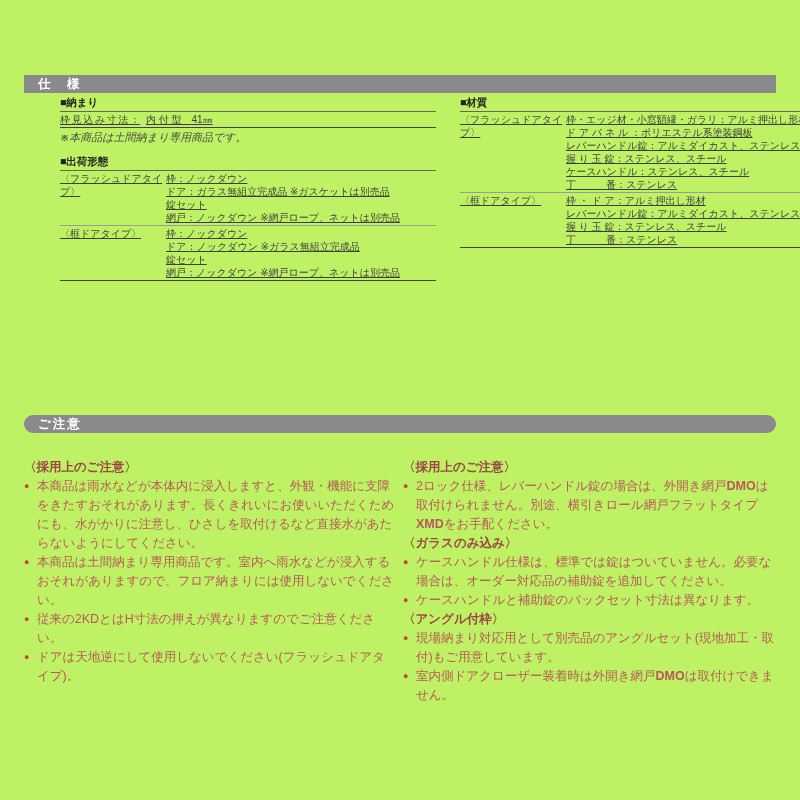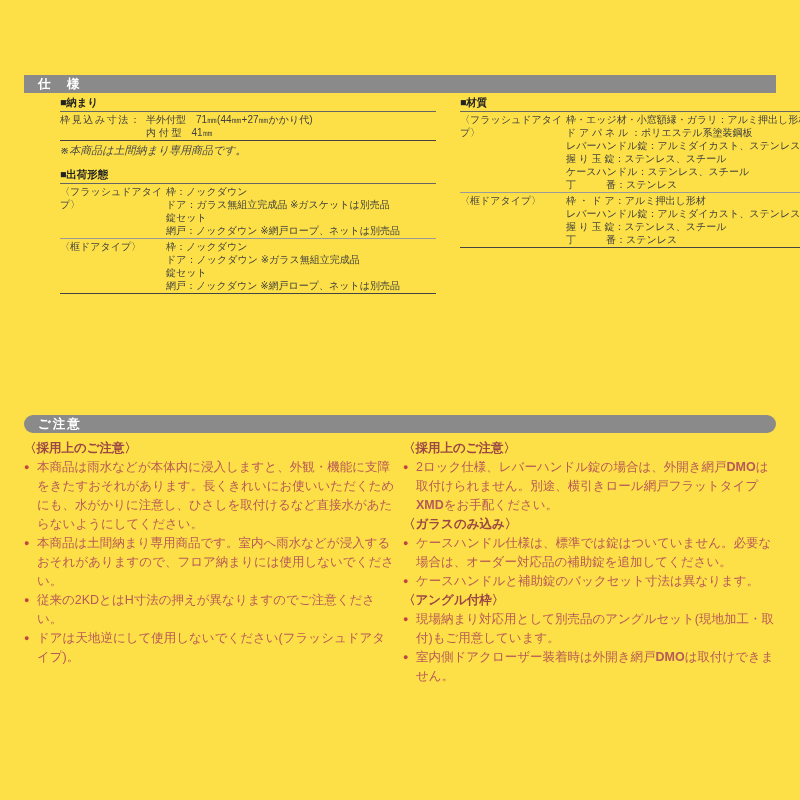--- a/index.html
+++ b/index.html
@@ -1,46 +1,46 @@
 <!DOCTYPE html>
 <html><head>
 <meta charset="utf-8">
 <style>
   html,body{margin:0;padding:0;background:#ffffff;}
   .page{
-    position:relative;width:800px;height:800px;background:#fde047;
+    position:relative;width:800px;height:800px;background:#bef264;
     font-family:"Liberation Sans","DejaVu Sans",sans-serif;
     color:#3f3f3f;overflow:hidden;
   }
   
   .bar{
     position:absolute;left:24px;width:752px;height:18px;background:#8a8a8a;
     color:#fff;font-weight:bold;font-size:12.5px;line-height:18px;
     padding-left:14px;box-sizing:border-box;letter-spacing:2px;
   }
   #bar-spec{top:75px;}
   #bar-note{top:415px;border-radius:9px;}
 
   
   .col{position:absolute;font-size:10px;line-height:13px;color:#3f3f3f;margin-left:36px;}
   #col-left{left:24px;top:96px;width:376px;}
   #col-right{left:424px;top:96px;width:352px;}
   .sec-heading{font-size:10.5px;font-weight:bold;color:#222;padding-bottom:2px;}
-  .spec-table{border-top:1px solid #666;border-bottom:1px solid #444;margin-bottom:2px;}
+  .spec-table{border-top:1px solid #666;border-bottom:1px solid #444;margin-bottom:2px;text-decoration:underline;}
   .spec-row{display:flex;border-bottom:1px solid #9a9a9a;padding:1px 0;}
   .spec-row:last-child{border-bottom:none;}
   .spec-label{flex:0 0 86px;}
   .wide .spec-label{flex:0 0 106px;}
   .lbl-j{text-align:justify;text-align-last:justify;padding-right:6px;box-sizing:border-box;}
   .spec-value{flex:1;}
   .vline{white-space:nowrap;}
   .footnote{font-size:11px;color:#4a4a4a;margin:3px 0 11px 0;font-style:italic;}
 
   
-  .notes-col{position:absolute;top:439px;font-size:12.5px;line-height:19px;color:#b85858;}
+  .notes-col{position:absolute;top:458px;font-size:12.5px;line-height:19px;color:#b85858;}
   #notes-left{left:24px;width:372px;}
   #notes-right{left:403px;width:376px;}
   .note-heading{color:#9c4646;font-weight:bold;}
   .bullet-item{display:flex;}
   .bullet{flex:0 0 13px;font-size:9px;line-height:19px;color:#c24343;}
   .btext{flex:1;}
   .btext b{font-weight:bold;}
 </style>
 </head>
 <body>
@@ -51,21 +51,20 @@
     <span>仕　様</span>
   </div>
 
   <div class="col" id="col-left">
 
     <div class="sec-heading">■納まり</div>
     <div class="spec-table">
       <div class="spec-row">
         <div class="spec-label lbl-j">枠見込み寸法：</div>
         <div class="spec-value">
-          <div class="vline">半外付型　71㎜(44㎜+27㎜かかり代)</div>
           <div class="vline">内 付 型　41㎜</div>
         </div>
       </div>
     </div>
     <div class="footnote">※本商品は土間納まり専用商品です。</div>
 
     <div class="sec-heading">■出荷形態</div>
     <div class="spec-table wide">
       <div class="spec-row">
         <div class="spec-label">〈フラッシュドアタイプ〉</div>

